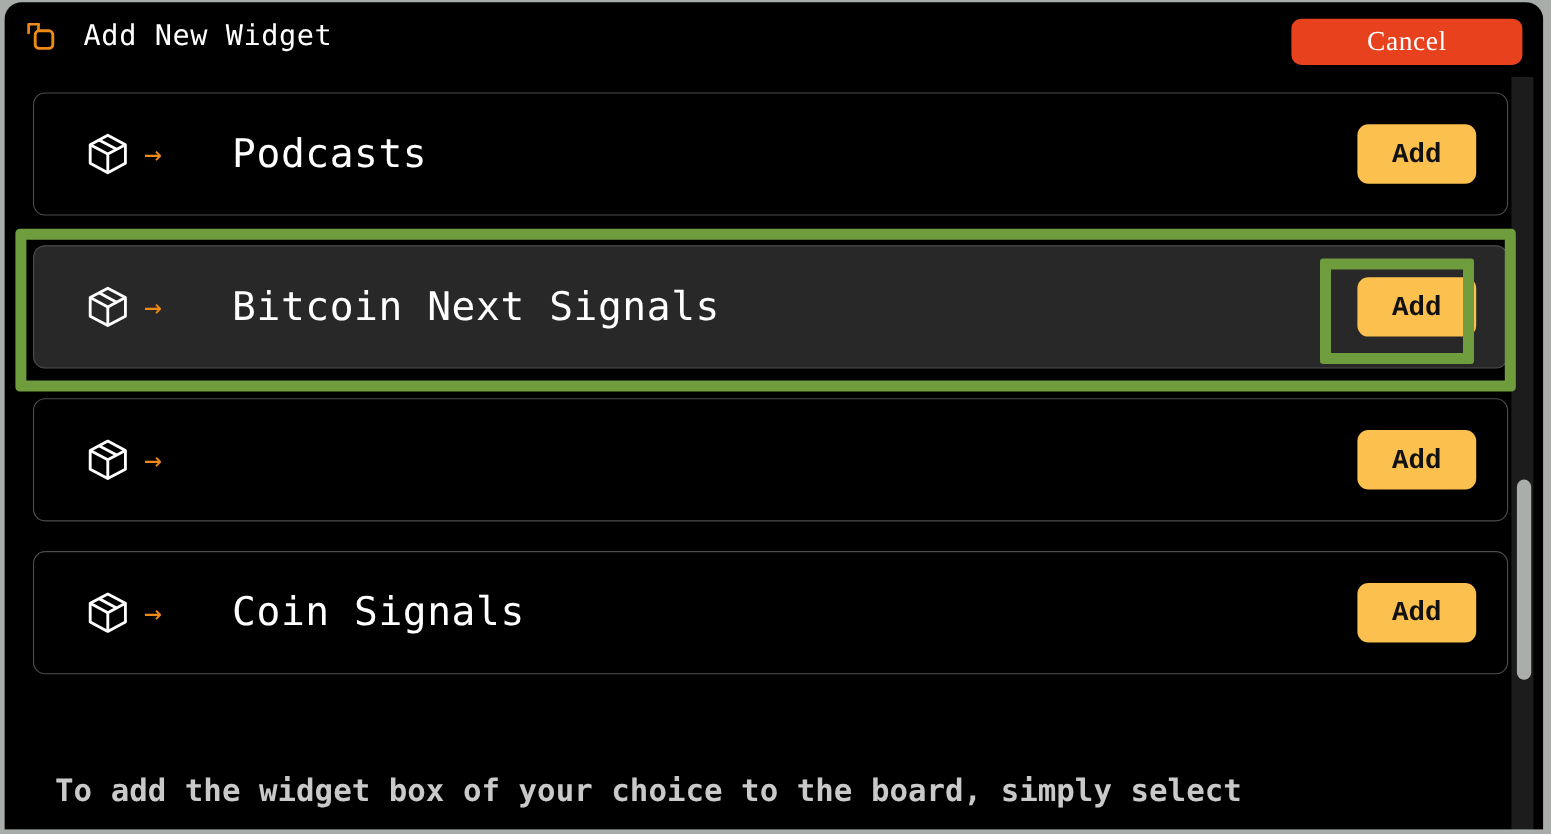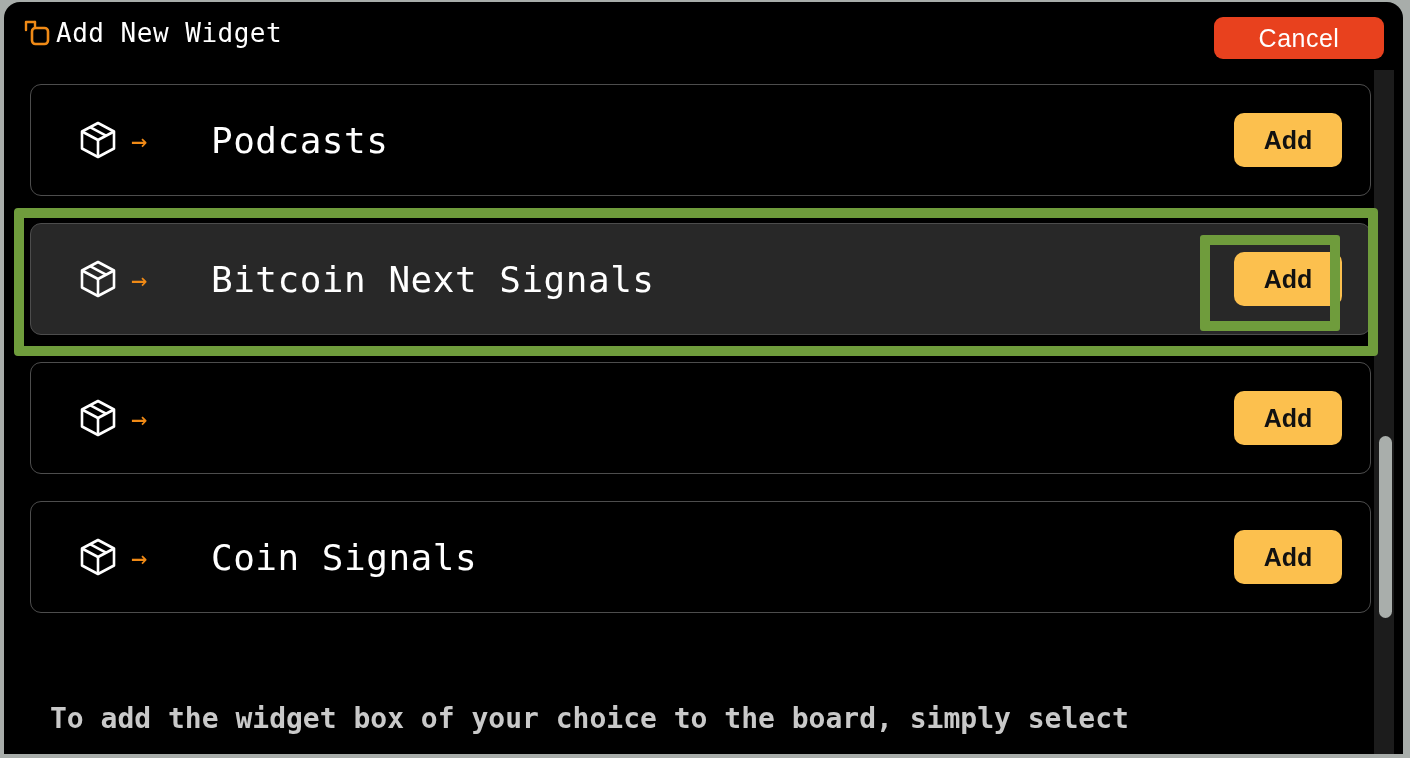--- a/index.html
+++ b/index.html
@@ -40,21 +40,21 @@
     width: 1399px;
     height: 72px;
   }
 
   .title-group {
     position: absolute;
     left: 18px;
     top: 16px;
     display: flex;
     align-items: center;
-    gap: 4px;
+    gap: 24px;
   }
 
   .copy-icon {
     width: 30px;
     height: 30px;
     position: relative;
     flex: 0 0 auto;
   }
   .copy-icon svg { display: block; }
 
@@ -63,27 +63,27 @@
     font-size: 26px;
     letter-spacing: 0.5px;
     line-height: 1;
     white-space: nowrap;
   }
 
   .cancel-btn {
     position: absolute;
     right: 19px;
     top: 15px;
-    width: 170px;
+    width: 210px;
     height: 42px;
     background: #e8411e;
     border: none;
     border-radius: 9px;
     color: #ffffff;
-    font-family: Liberation Sans, sans-serif;
+    font-family: Liberation Serif, serif;
     font-size: 25px;
     letter-spacing: 0.5px;
     cursor: pointer;
     padding: 0;
     display: flex;
     align-items: center;
     justify-content: center;
   }
 
   
@@ -155,21 +155,21 @@
     position: absolute;
     right: 28px;
     top: 50%;
     transform: translateY(-50%);
     width: 108px;
     height: 54px;
     background: #fcc04e;
     border: none;
     border-radius: 10px;
     color: #111111;
-    font-family: Liberation Sans, sans-serif;
+    font-family: Liberation Mono, monospace;
     font-size: 25px;
     font-weight: bold;
     cursor: pointer;
     padding: 0;
     display: flex;
     align-items: center;
     justify-content: center;
   }
 
   

